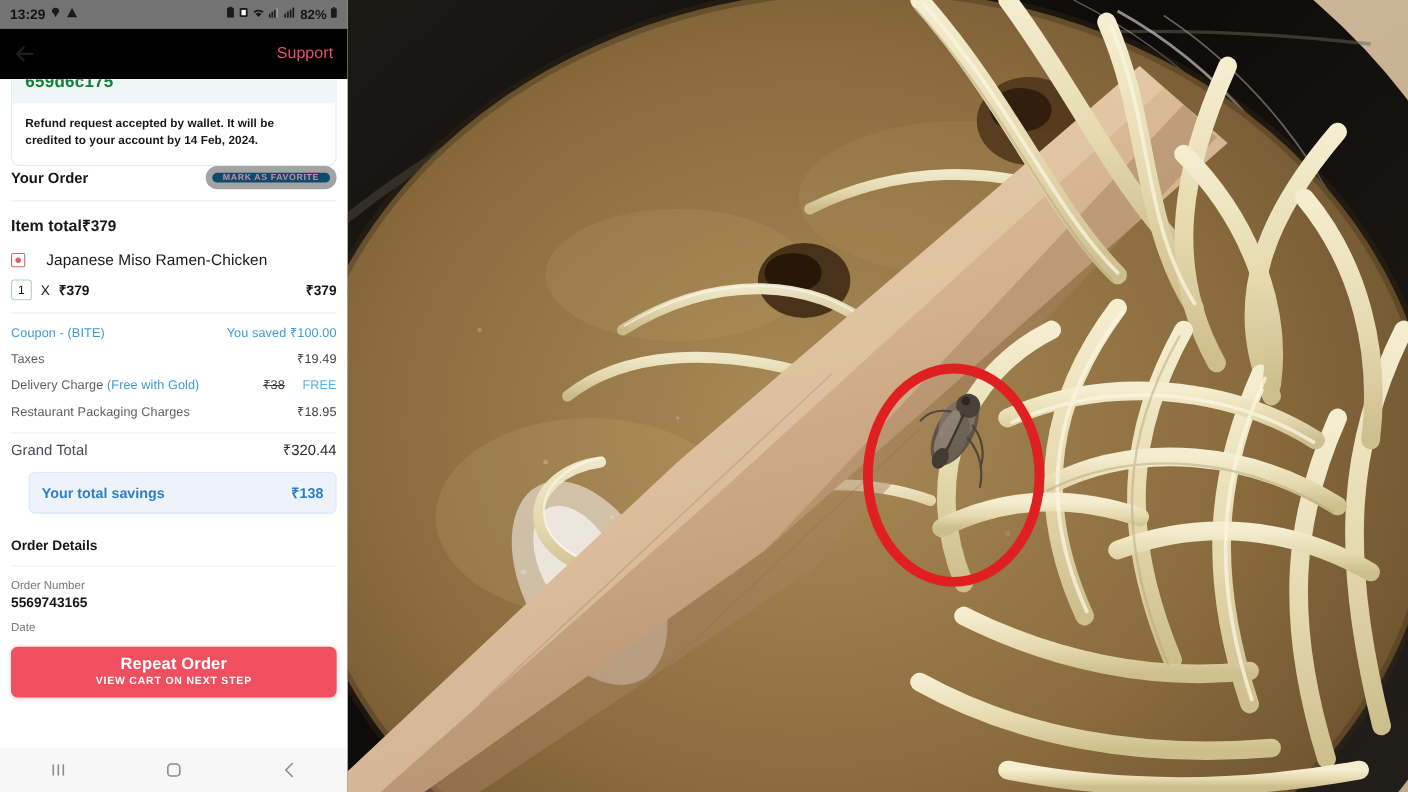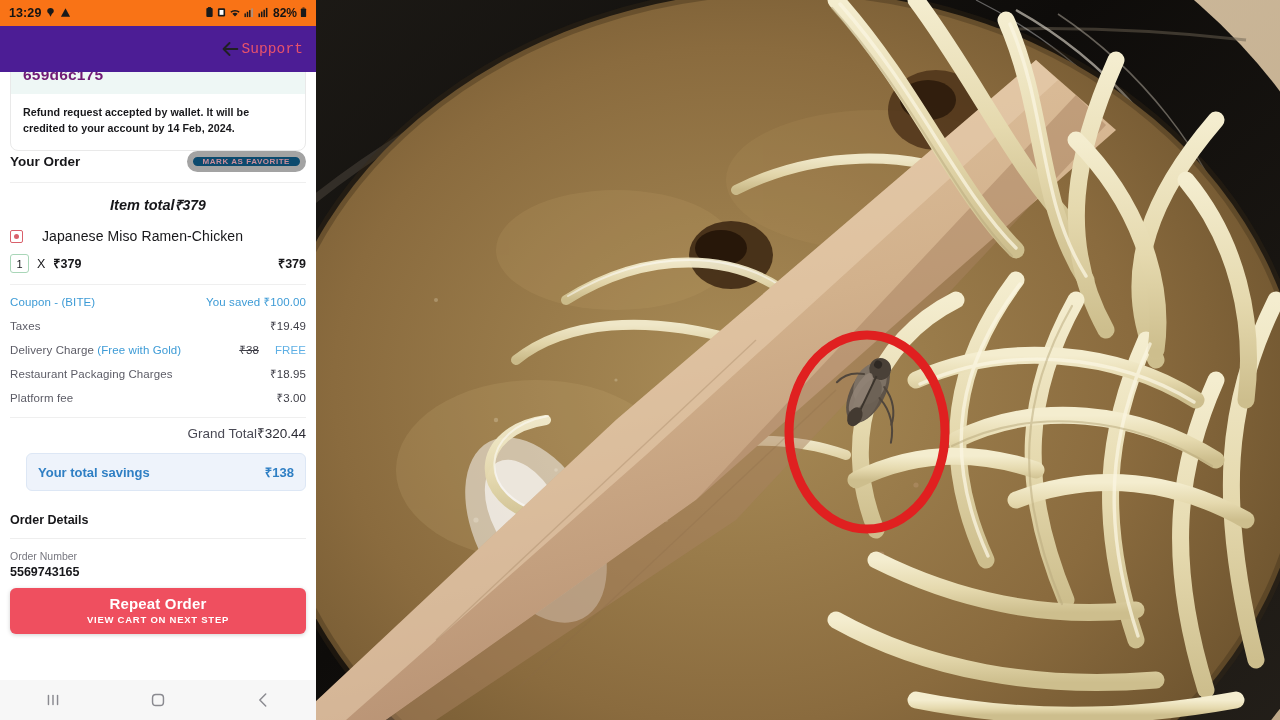--- a/index.html
+++ b/index.html
@@ -11,74 +11,74 @@
   #screen{position:relative;width:1280px;height:720px;display:flex;}
 
   
   #phone{
     position:relative;width:316px;height:720px;background:#ffffff;
     display:flex;flex-direction:column;flex:0 0 316px;
   }
 
   
   .statusbar{
-    height:26px;flex:0 0 26px;background:#f97316;
+    height:26px;flex:0 0 26px;background:#737373;
     display:flex;align-items:center;justify-content:space-between;
     padding:0 9px;box-sizing:border-box;
   }
   .sb-left{display:flex;align-items:center;gap:4px;}
   .sb-time{font-size:12.5px;color:#141414;font-weight:600;letter-spacing:.1px;}
   .sb-right{display:flex;align-items:center;gap:3px;}
   .sb-batt{font-size:12px;color:#141414;font-weight:600;margin-left:1px;}
   .ic{display:inline-block;}
 
   
   .appbar{
-    height:46px;flex:0 0 46px;background:#4c1d95;
-    display:flex;align-items:center;justify-content:flex-end;
-    padding:0 13px 0 11px;box-sizing:border-box;font-family:Liberation Mono, monospace;
+    height:46px;flex:0 0 46px;background:#000000;
+    display:flex;align-items:center;justify-content:space-between;
+    padding:0 13px 0 11px;box-sizing:border-box;
   }
   .back-arrow{width:22px;height:22px;cursor:pointer;}
   .support{
     font-size:14.5px;color:#e8526b;font-weight:500;letter-spacing:.1px;
   }
 
   
   .appbody{
     flex:1 1 auto;position:relative;background:#fff;overflow:hidden;
     padding:0 10px;box-sizing:border-box;
   }
 
   
   .refund-card{
     border:1px solid #e9e9e9;border-radius:8px;background:#fff;
     margin-top:-16px;overflow:hidden;
   }
   .refund-id-strip{
     background:#eef7f5;padding:9px 12px 10px;
   }
-  .refund-id{font-size:15.5px;color:#701a75;font-weight:600;letter-spacing:.2px;}
+  .refund-id{font-size:15.5px;color:#15803d;font-weight:600;letter-spacing:.2px;}
   .refund-note{
     padding:10px 12px 14px;font-size:10.7px;line-height:1.5;color:#18181b;
     font-weight:700;letter-spacing:.05px;
   }
 
   
   .order-head{
     display:flex;align-items:center;justify-content:space-between;
   }
   .order-title{font-size:13.5px;font-weight:700;color:#17171a;}
   .fav-pill{
     border:6px solid #a3a3a3;border-radius:11px;
     padding:0 10px;font-size:8px;color:#c98e9b;
     letter-spacing:.55px;font-weight:600;white-space:nowrap;
     background:#0c4a6e;
   }
 
-  .row{display:flex;align-items:baseline;justify-content:center;font-style:italic;}
+  .row{display:flex;align-items:baseline;justify-content:flex-start;}
   .hr{height:1px;background:#efefef;margin:9px 0;}
 
   .item-total-row{margin-top:12px;}
   .item-total-label{font-size:14.5px;font-weight:700;color:#17171a;}
   .item-total-val{font-size:14px;font-weight:700;color:#17171a;}
 
   
   .dish-row{display:flex;align-items:center;gap:19px;margin-top:14px;}
   .nonveg{
     width:11px;height:11px;border:1.4px solid #d9606b;border-radius:2px;
@@ -105,21 +105,21 @@
     padding:4.5px 0;
   }
   .c-label{font-size:11.5px;color:#5c5c66;letter-spacing:.1px;}
   .c-val{font-size:11.5px;color:#3e3e47;letter-spacing:.1px;}
   .coupon .c-label{color:#3d9bd6;}
   .coupon .c-val{color:#3d9bd6;}
   .gold-tag{color:#3d9bd6;}
   .strike{text-decoration:line-through;color:#3e3e47;}
   .free-tag{color:#5fb0e5;margin-left:16px;}
 
-  .grand-row{display:flex;align-items:baseline;justify-content:flex-end;margin-top:2px;}
+  .grand-row{display:flex;align-items:baseline;justify-content:space-between;margin-top:2px;}
   .g-label{font-size:13.5px;color:#4a4a55;}
   .g-val{font-size:13.5px;color:#2c2c35;}
 
   .savings{
     margin-top:11px;background:#eef3fb;border:1px solid #dde7f5;border-radius:6px;
     padding:9px 11px;display:flex;align-items:center;justify-content:space-between;margin-left:16px;
   }
   .sv-label{font-size:13px;color:#2f7fc4;font-weight:600;}
   .sv-val{font-size:13px;color:#2f7fc4;font-weight:700;}
 
@@ -272,24 +272,20 @@
           <span class="c-label">Taxes</span>
           <span class="c-val">₹19.49</span>
         </div>
         <div class="charge-row">
           <span class="c-label"><span>Delivery Charge</span> <span class="gold-tag">(Free with Gold)</span></span>
           <span class="c-val"><span class="strike">₹38</span><span class="free-tag">FREE</span></span>
         </div>
         <div class="charge-row">
           <span class="c-label">Restaurant Packaging Charges</span>
           <span class="c-val">₹18.95</span>
-        </div>
-        <div class="charge-row">
-          <span class="c-label">Platform fee</span>
-          <span class="c-val">₹3.00</span>
         </div>
       </div>
 
       <div class="hr" style="margin:8px 0 6px;"></div>
 
       <div class="grand-row">
         <span class="g-label">Grand Total</span>
         <span class="g-val">₹320.44</span>
       </div>
 

